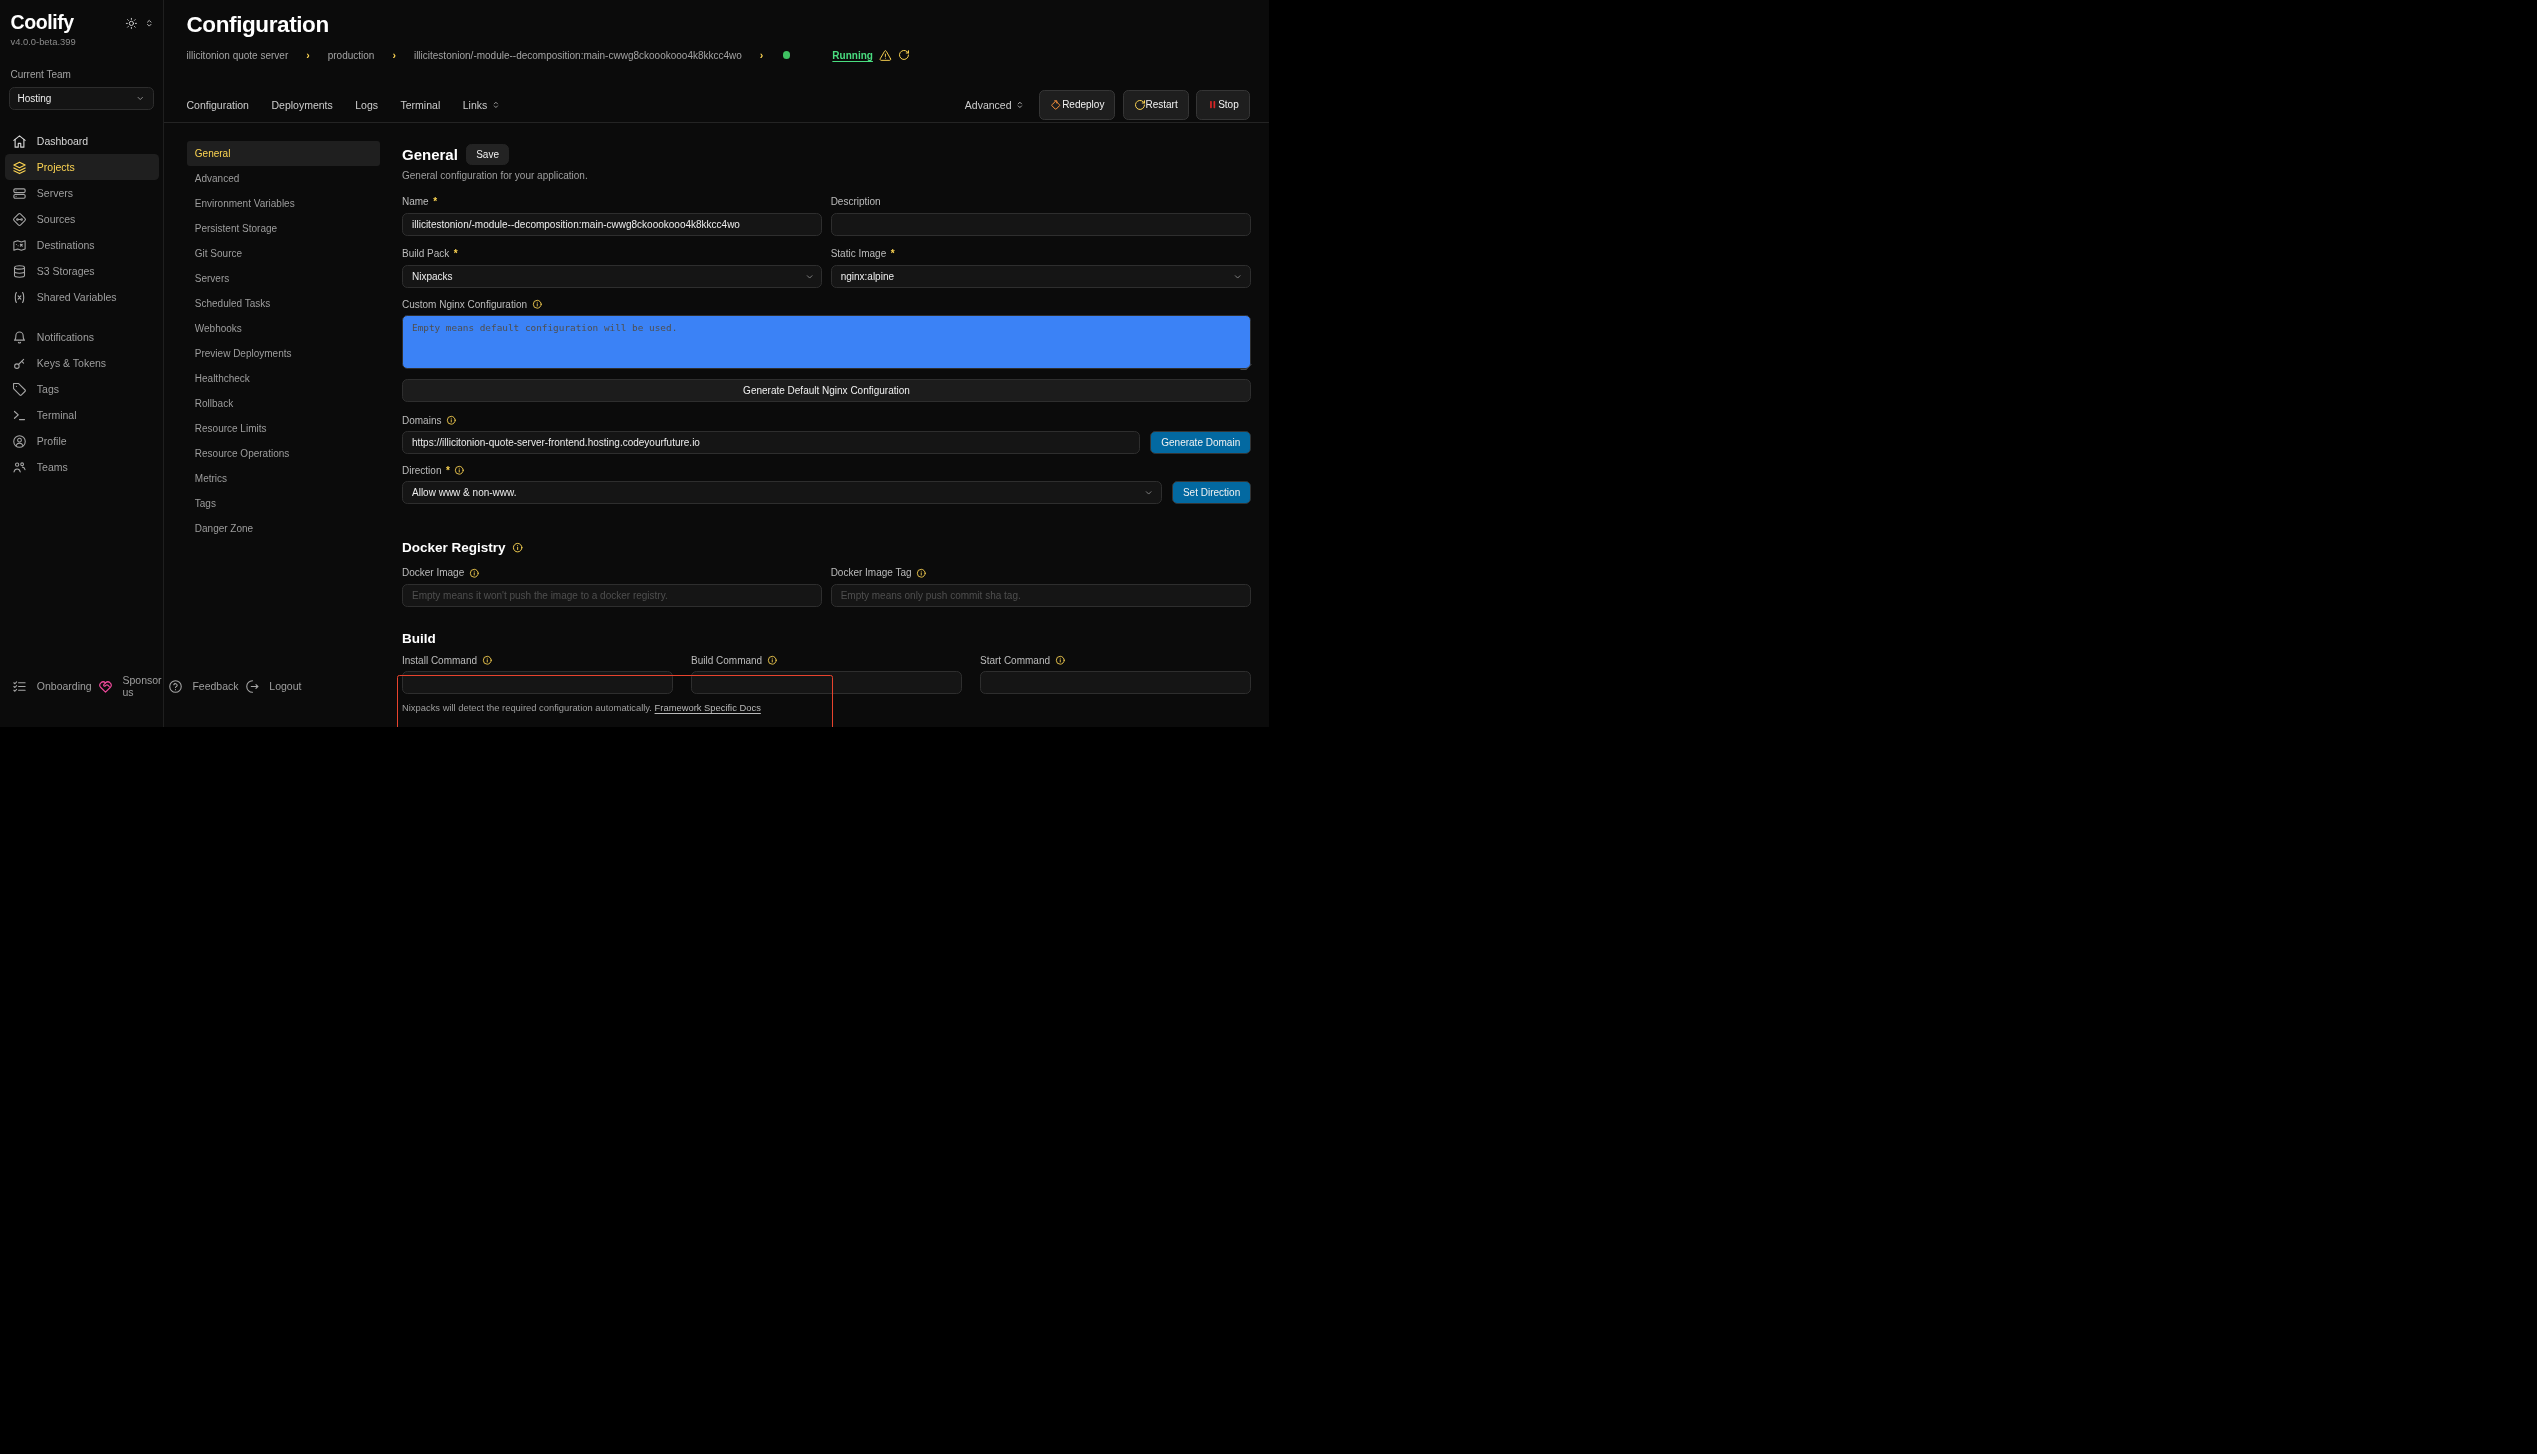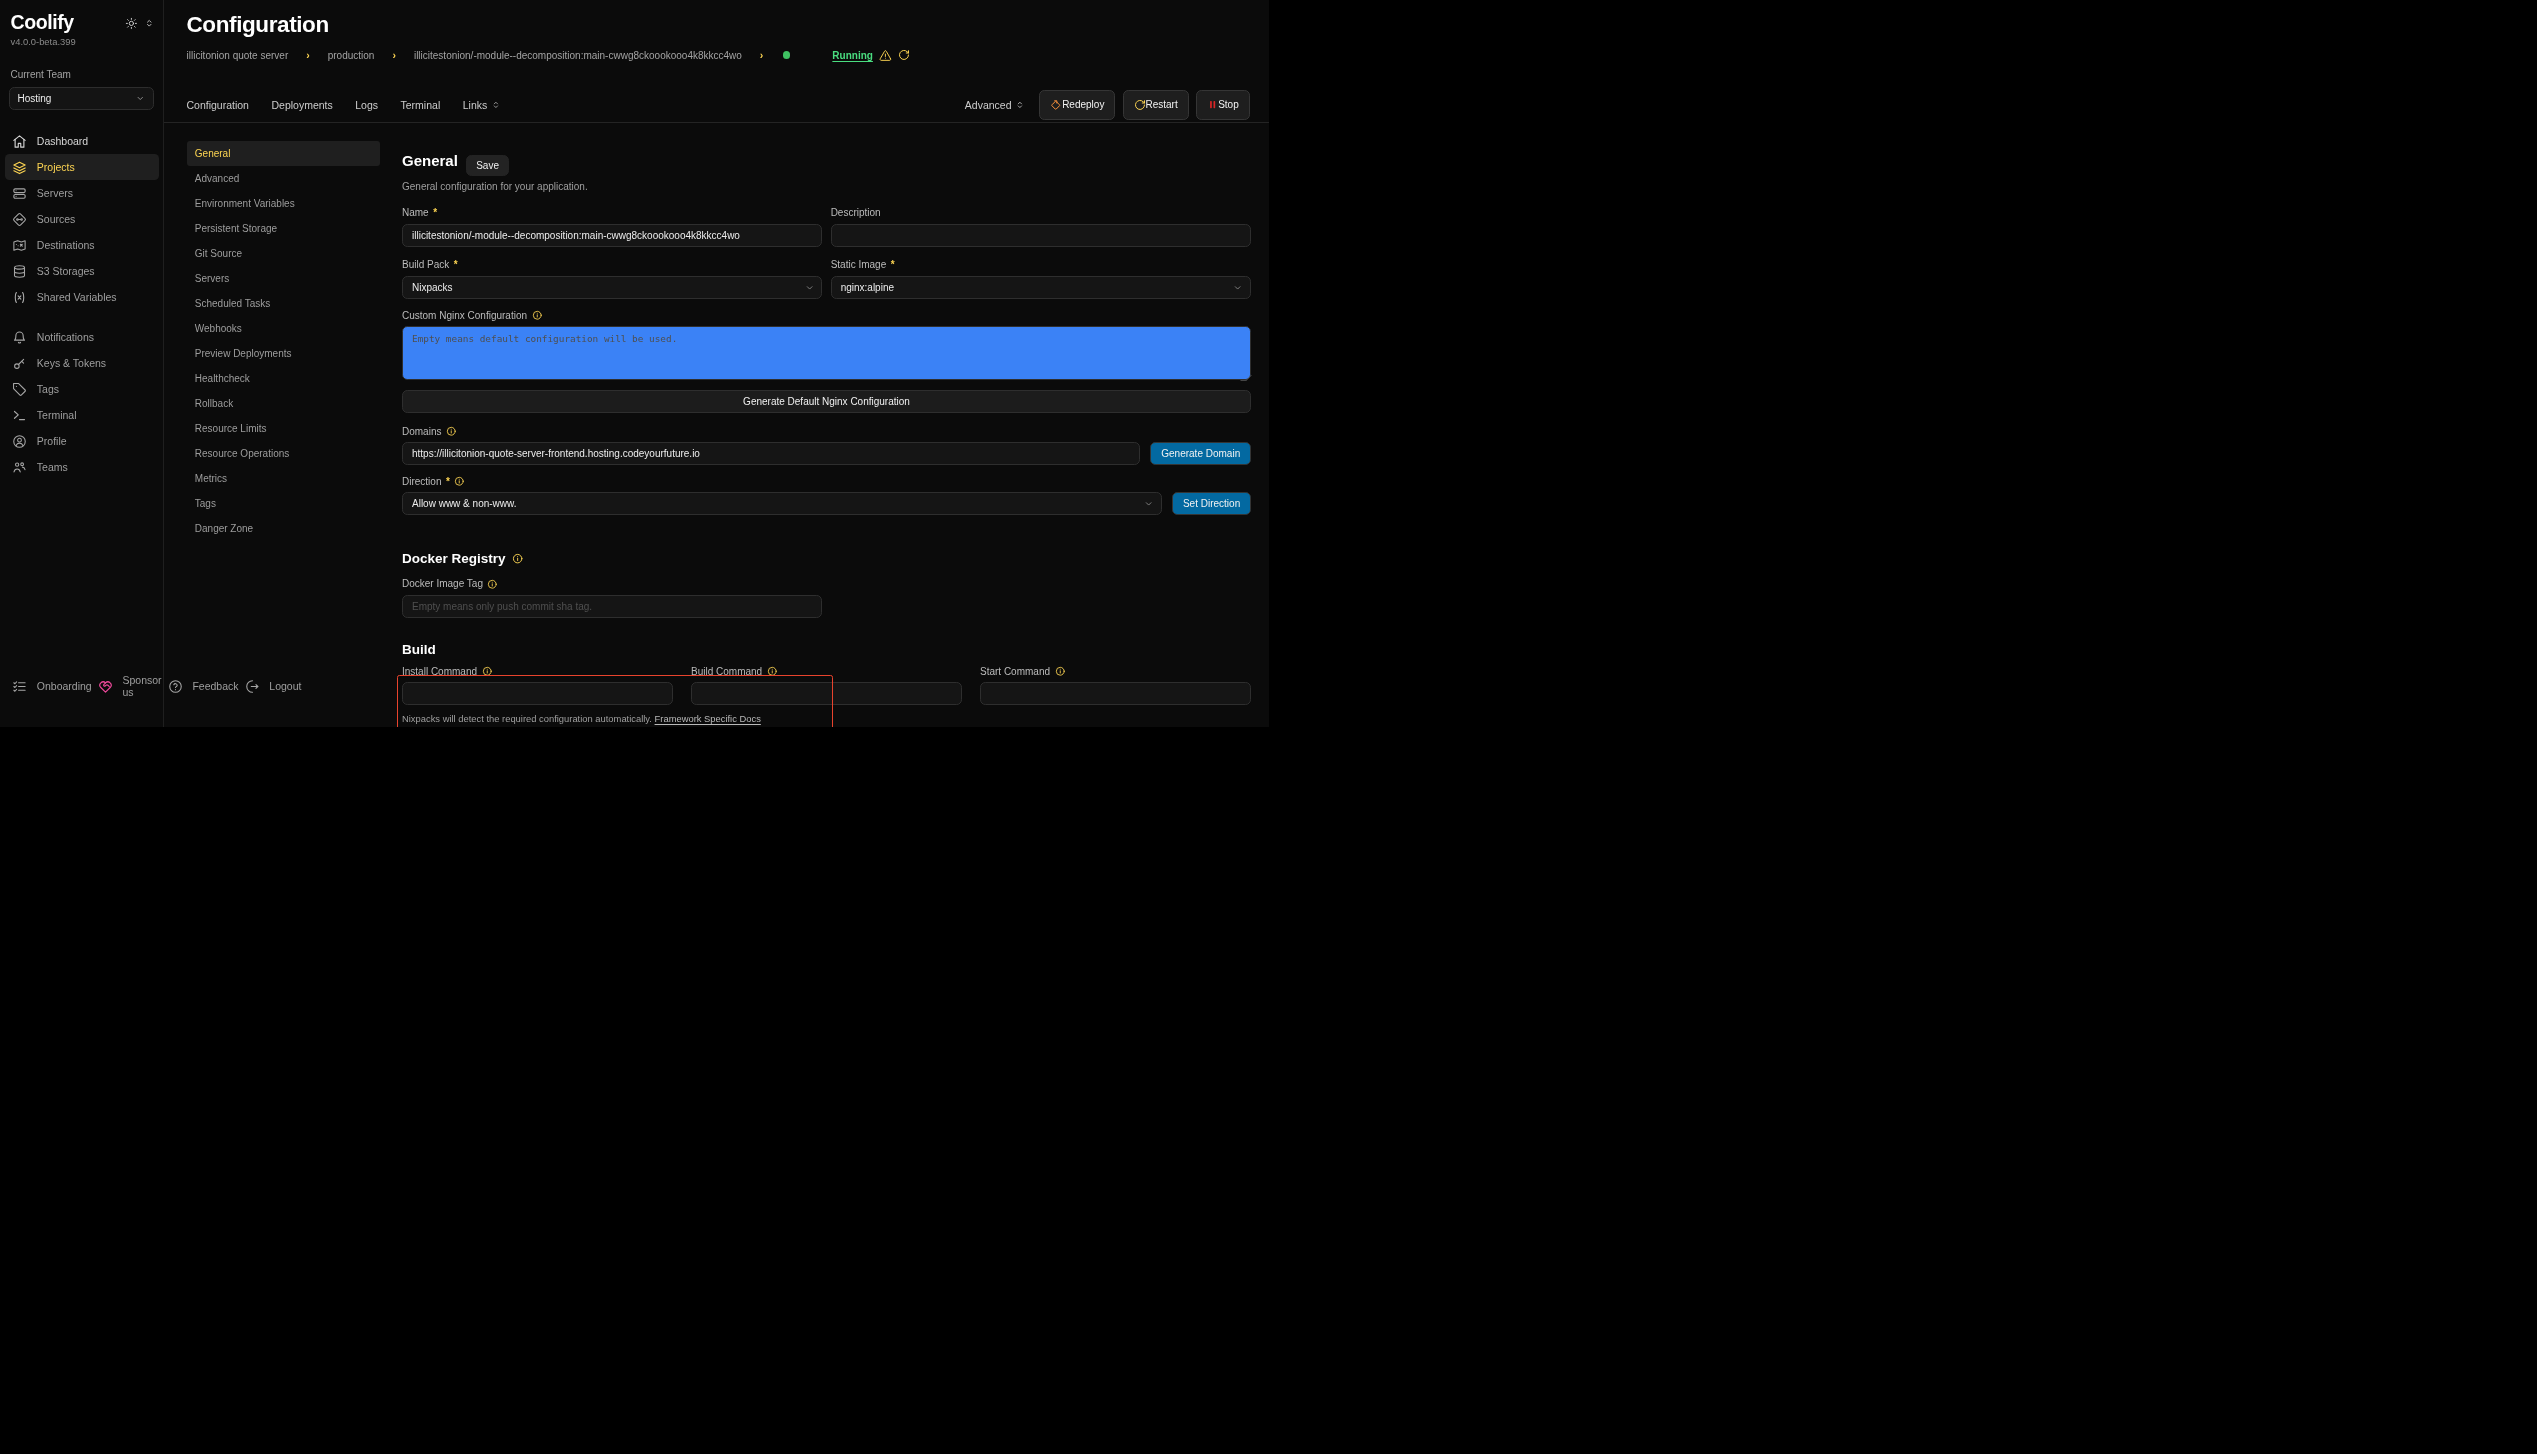--- a/index.html
+++ b/index.html
@@ -54,21 +54,21 @@
   
   .content { display:flex; padding:18px 18px 0 22.5px; }
   .cfg-menu { width:193px; flex:none; display:flex; flex-direction:column; }
   .cfg-item { height:25px; display:flex; align-items:center; padding:0 8.3px; font-size:10px; color:#9d9d9d; border-radius:3px; cursor:pointer; }
   .cfg-item.active { background:#1f1f1f; color:#fcd452; }
 
   .form { flex:1; margin-left:22.5px; min-width:0; }
   .gen-head { display:flex; align-items:center; gap:8.3px; margin-top:3px; }
   .h2 { font-size:15px; font-weight:800; color:#fff; }
   .h2.mid { font-size:13.5px; }
-  .save-btn { height:21px; padding:0 9px; background:#232323; border:0.8px solid #232323; border-radius:5.3px; font-size:10px; color:#f0f0f0; cursor:pointer;margin-top:11px; }
+  .save-btn { height:21px; padding:0 9px; background:#232323; border:0.8px solid #232323; border-radius:5.3px; font-size:10px; color:#f0f0f0; cursor:pointer; }
   .subtitle { margin-top:5.3px; font-size:10px; color:#9f9f9f; }
 
   .grid2 { display:grid; grid-template-columns:1fr 1fr; column-gap:8.3px; }
   .grid3 { display:grid; grid-template-columns:1fr 1fr 1fr; column-gap:18px; }
   .field { min-width:0; }
   .flabel { display:flex; align-items:center; gap:4.5px; font-size:10px; color:#bcbcbc; margin-bottom:5.3px; }
   .req { color:#fcd452; font-weight:700; }
   .info { color:#fcd452; display:flex; cursor:pointer; }
   .ctl { width:100%; height:23px; background:#151515; border:0.8px solid #2e2e2e; border-radius:5.3px; padding:0 9px; font-size:10px; color:#ededed; font-family:"Liberation Sans","DejaVu Sans",sans-serif; outline:none; }
   .ctl::placeholder { color:#4f4f4f; }
@@ -536,20 +536,33 @@
                 <circle cx="12" cy="12" r="9"></circle>
                 <path d="M12 11v5"></path>
                 <path d="M12 7.5h.01"></path>
               </svg>
             </span>
         </div>
 
         <div class="grid2 mt16">
           <div class="field">
             <div class="flabel">
+                <span>Docker Image</span>
+              <span class="info">
+                  <svg class="ic" width="10.5" height="10.5" viewBox="0 0 24 24" fill="none" stroke="currentColor" stroke-width="2" stroke-linecap="round">
+                    <circle cx="12" cy="12" r="9"></circle>
+                    <path d="M12 11v5"></path>
+                    <path d="M12 7.5h.01"></path>
+                  </svg>
+                </span>
+            </div>
+            <input class="ctl" placeholder="Empty means it won't push the image to a docker registry." style="">
+          </div>
+          <div class="field">
+            <div class="flabel">
                 <span>Docker Image Tag</span>
               <span class="info">
                   <svg class="ic" width="10.5" height="10.5" viewBox="0 0 24 24" fill="none" stroke="currentColor" stroke-width="2" stroke-linecap="round">
                     <circle cx="12" cy="12" r="9"></circle>
                     <path d="M12 11v5"></path>
                     <path d="M12 7.5h.01"></path>
                   </svg>
                 </span>
             </div>
             <input class="ctl" placeholder="Empty means only push commit sha tag." style="">

